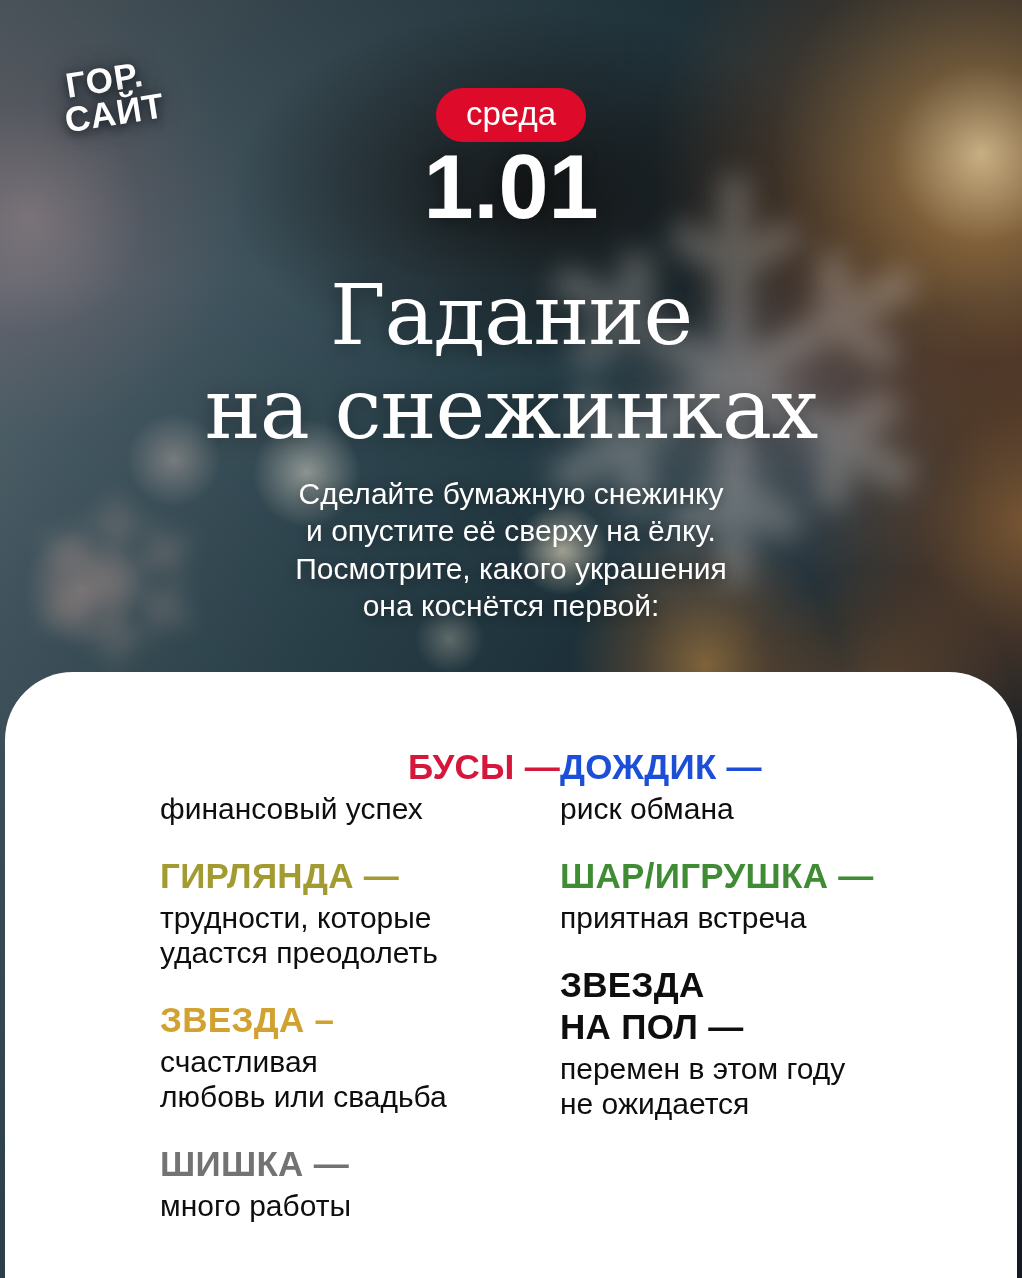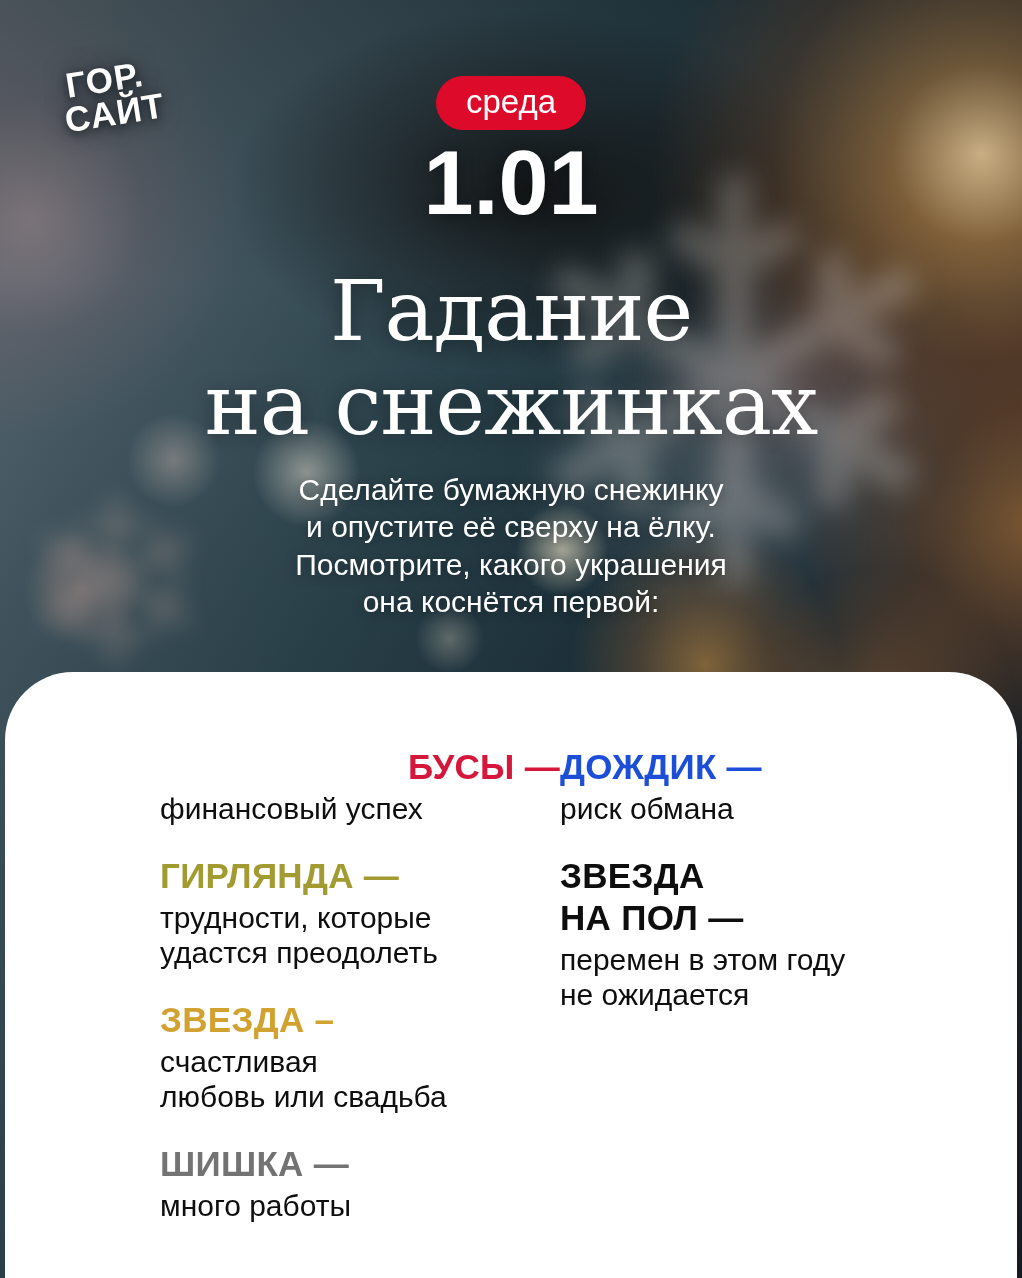--- a/index.html
+++ b/index.html
@@ -49,29 +49,28 @@
     position:absolute; left:62px; top:62px;
     transform:rotate(-9deg);
     color:#fff; font-weight:700; font-size:35px; line-height:0.98;
     letter-spacing:1px;
     text-shadow:0 3px 10px rgba(25,32,38,0.95), 0 0 22px rgba(25,32,38,0.65);
   }
   .logo .l1{ display:block; padding-left:6px; }
   .logo .l2{ display:block; }
 
   
-  .header{ position:absolute; left:0; top:0; width:100%; text-align:center; color:#fff; }
+  .header{ position:absolute; left:0; top:12px; width:100%; text-align:center; color:#fff; }
   .badge{
     display:inline-block; margin-top:76px;
     background:#de0a2a; color:#fff;
     font-size:33px; line-height:1;
     padding:9px 30px 12px; border-radius:28px;
   }
   .date{
-    margin-top:8px;
     font-size:90px; font-weight:700; line-height:1;
     text-shadow:0 2px 16px rgba(0,0,0,0.35);
   }
   .title{
     margin-top:36px;
     font-family:"DejaVu Serif", serif;
     font-size:84px; font-weight:400; line-height:1.12;
     letter-spacing:-1px;
     text-shadow:0 2px 18px rgba(0,0,0,0.35);
   }
@@ -152,20 +151,24 @@
         <div class="item-label" style="color: #737373;">ШИШКА —</div>
         <div class="item-desc">много работы</div>
       </div>
     </div>
     <div class="col">
       <div class="item">
         <div class="item-label" style="color: #1d4ed8;">ДОЖДИК —</div>
         <div class="item-desc">риск обмана</div>
       </div>
       <div class="item">
+        <div class="item-label" style="color: rgb(63, 140, 52);">ШАР/ИГРУШКА —</div>
+        <div class="item-desc">приятная встреча</div>
+      </div>
+      <div class="item">
         <div class="item-label" style="color: rgb(14, 14, 14);">ЗВЕЗДА
 НА ПОЛ —</div>
         <div class="item-desc">перемен в этом году
 не ожидается</div>
       </div>
     </div>
   </div>
 
 </div>
 

